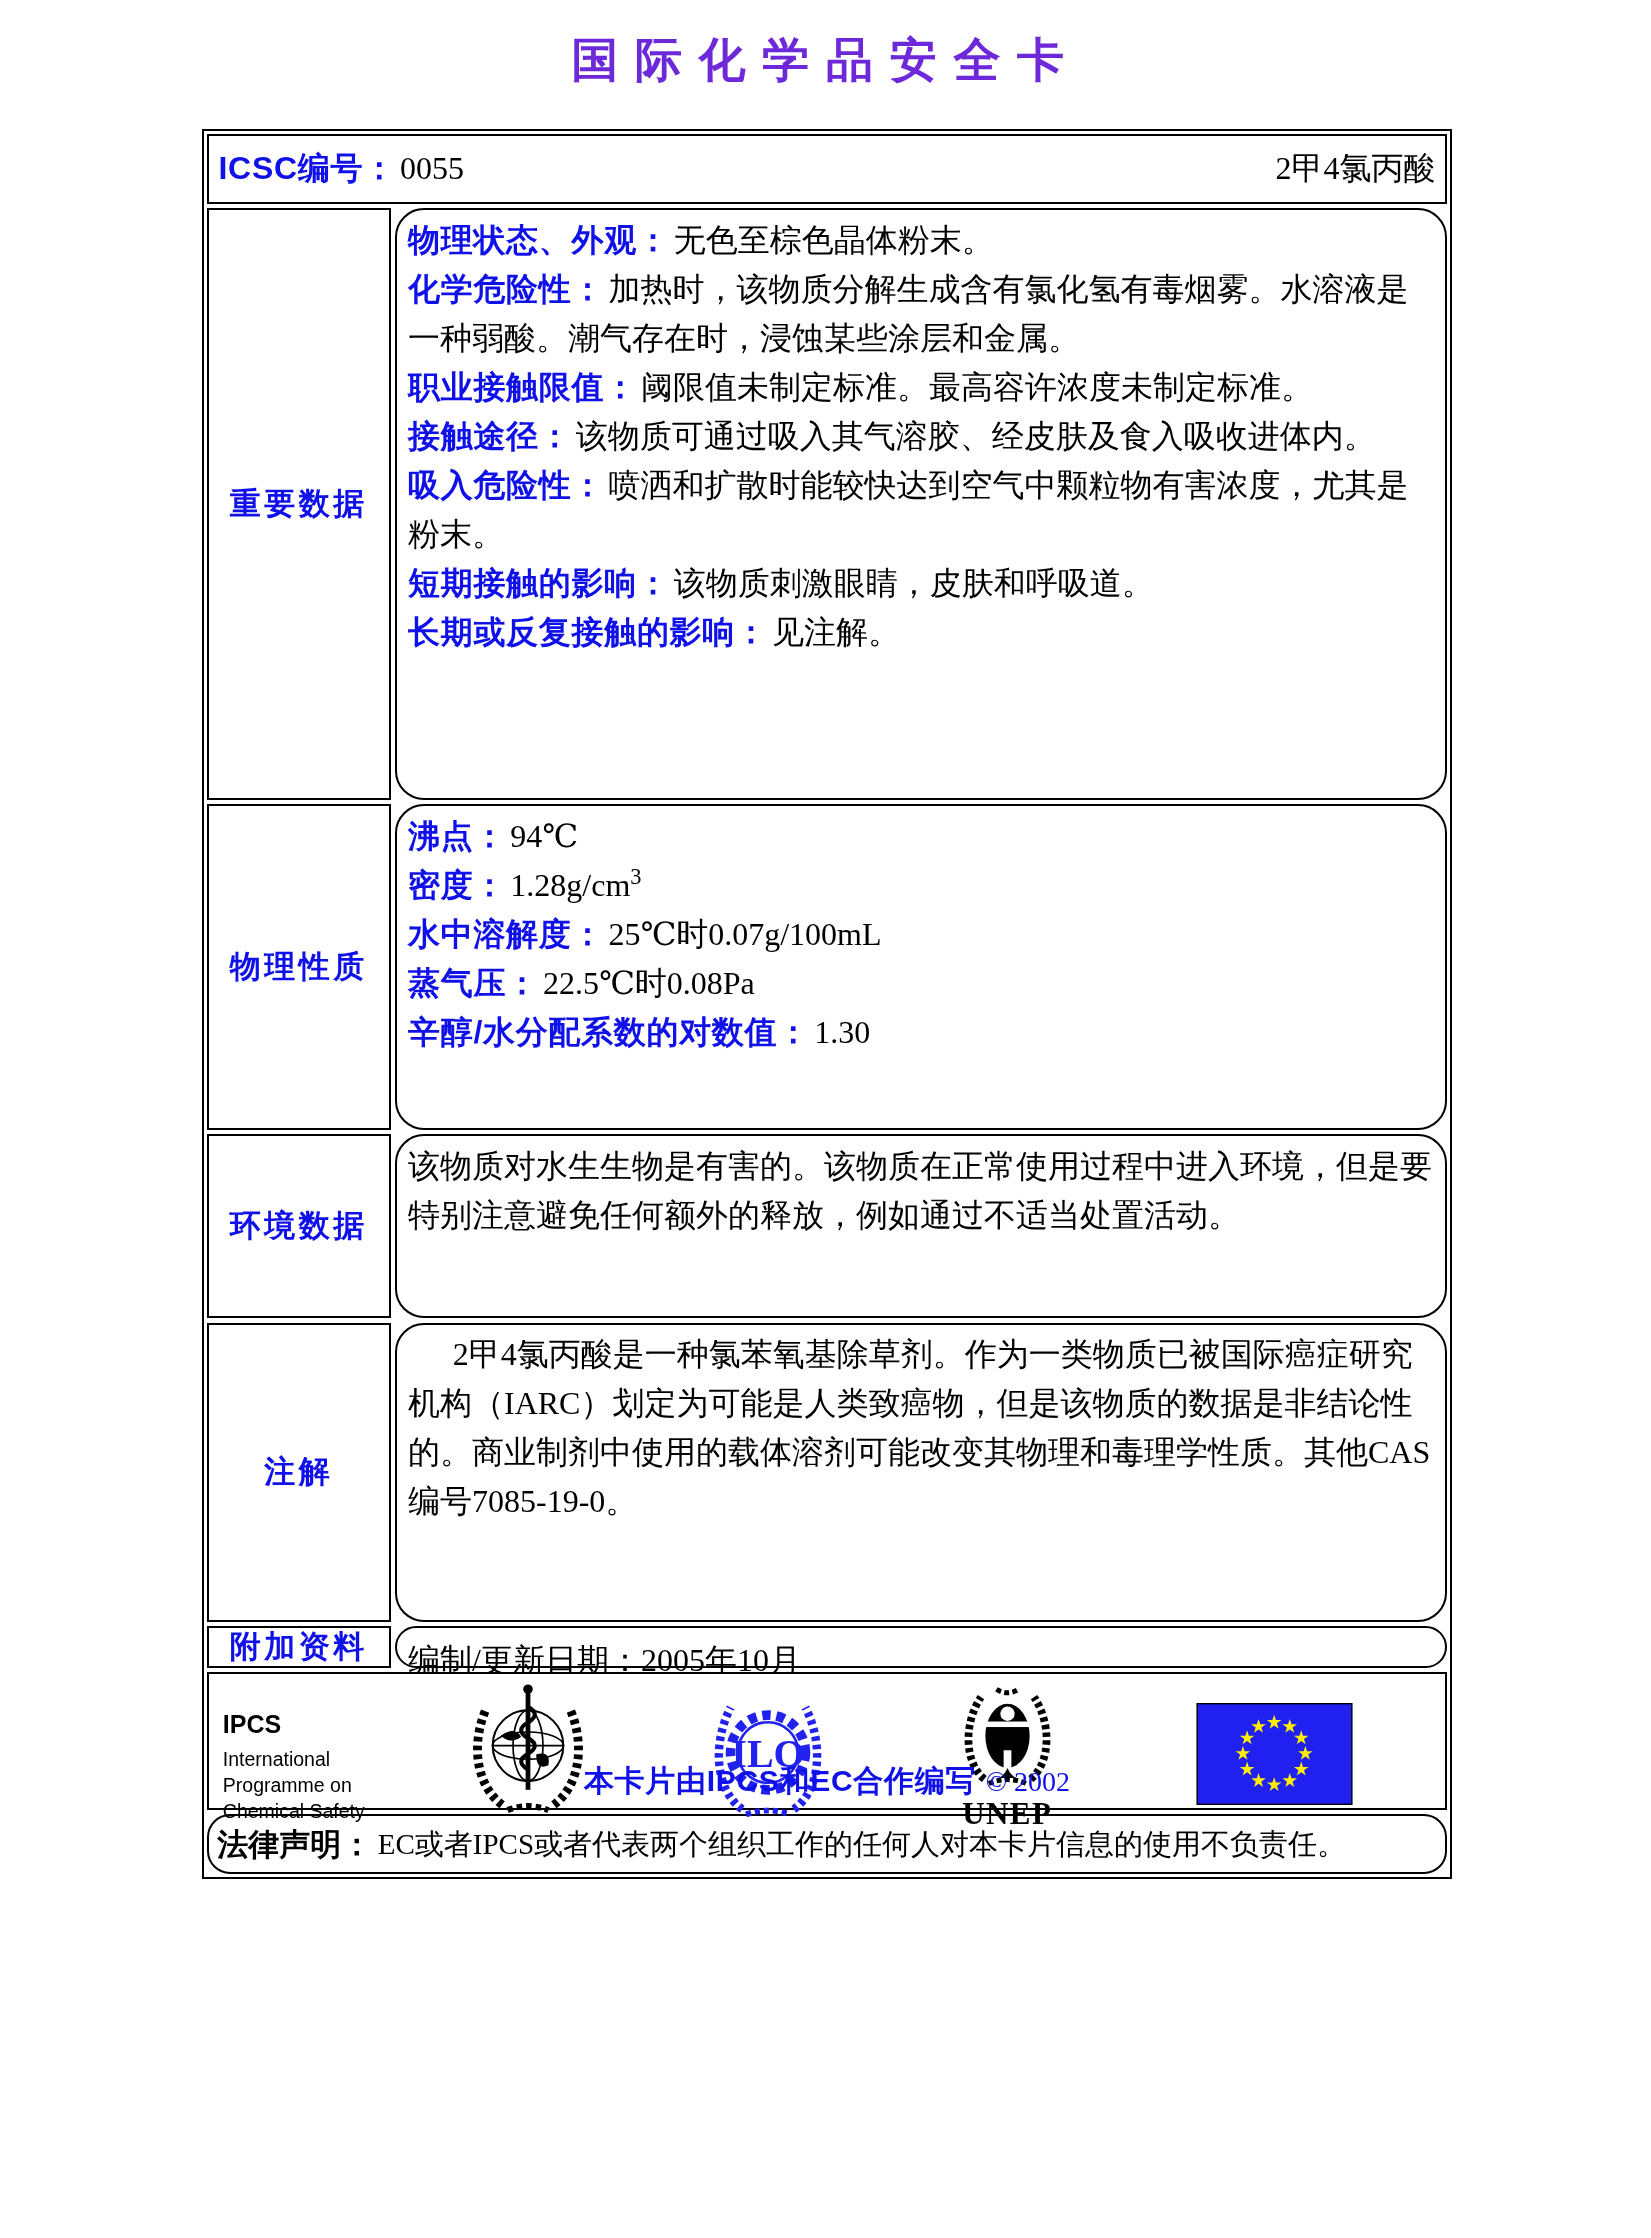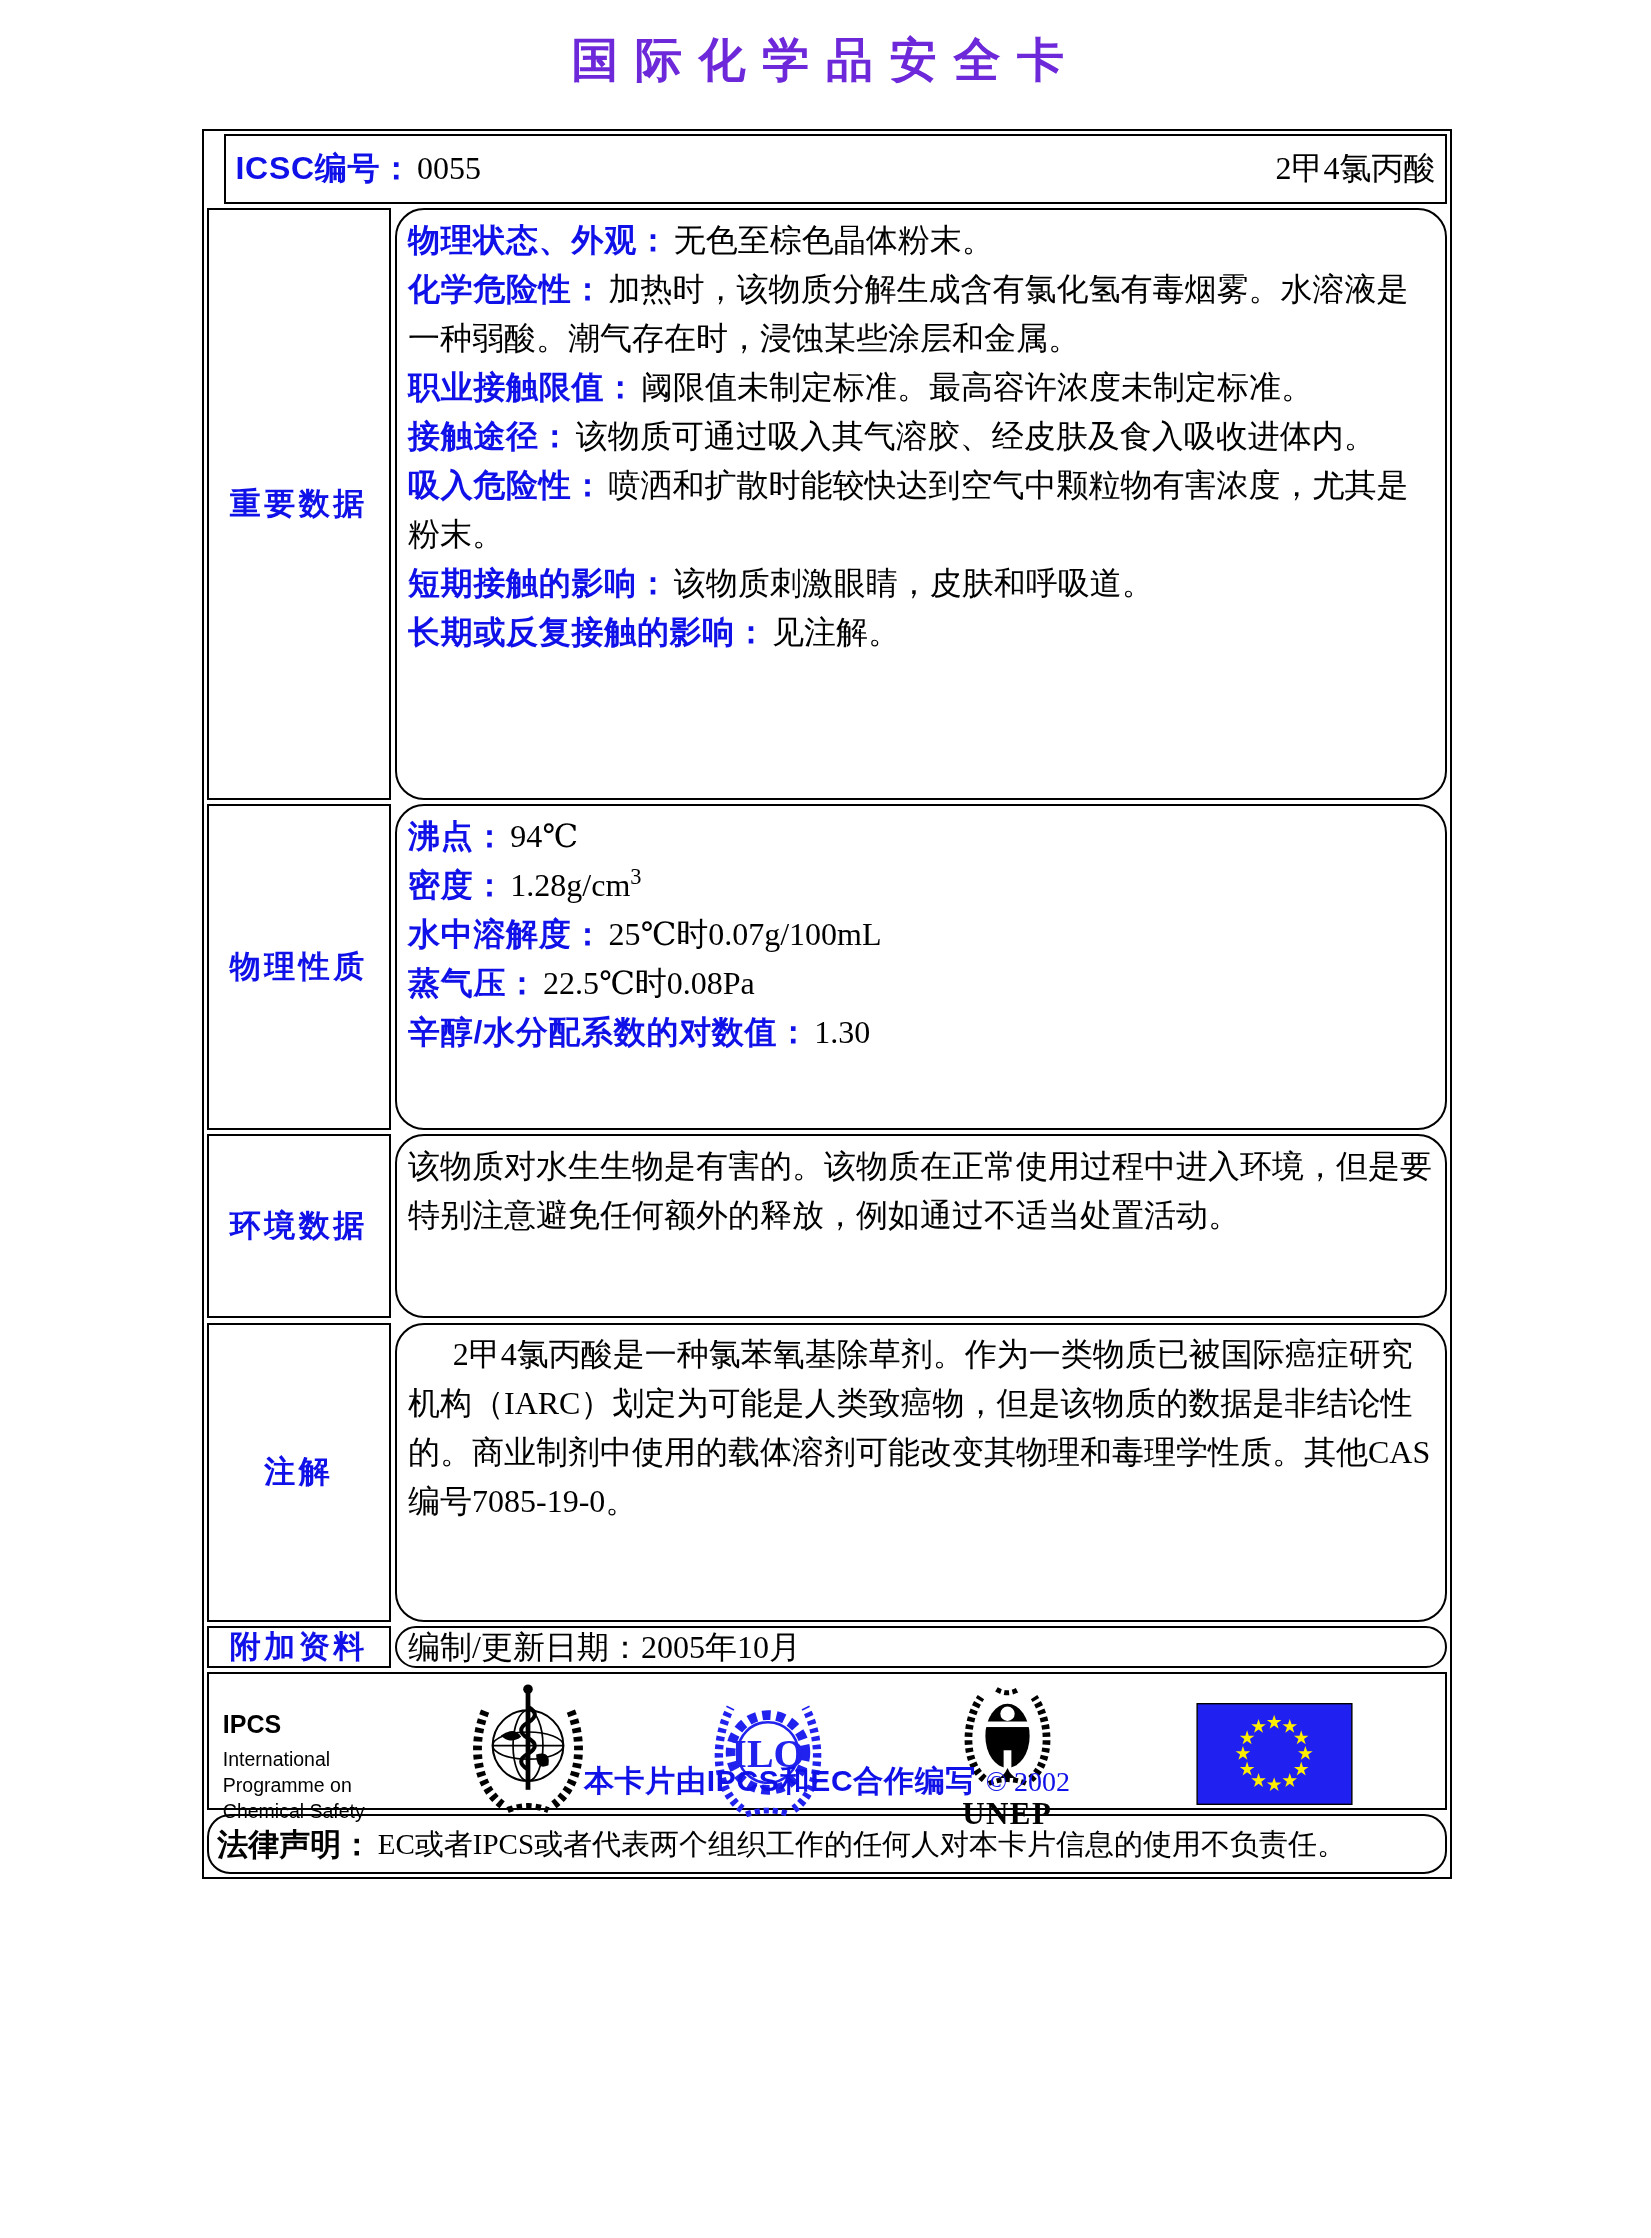--- a/index.html
+++ b/index.html
@@ -33,32 +33,32 @@
   .content-cell p { margin: 0; }
   .k {
     color: #1010e8; font-family: "Liberation Sans", sans-serif;
     font-weight: bold; letter-spacing: 0.7px; margin-right: 4.2px;
   }
   sup { font-size: 0.7em; vertical-align: super; line-height: 0; }
 
   .hdr-row { height: 70px; }
   .hdr-cell {
     flex: 1; display: flex; align-items: center;
-    justify-content: space-between; padding: 0 9.7px; margin-left: 17px;
+    justify-content: space-between; padding: 0 9.7px;
   }
   .row-important   { height: 592px; }
   .row-physical    { height: 326px; }
   .row-environment { height: 184px; }
   .row-notes       { height: 299px; }
   .row-additional  { height: 42px; }
   .row-logos       { height: 138px; }
   .row-legal       { height: 60px; }
 
   .row-additional .content-cell {
-    display: flex; align-items: center; line-height: 1; padding: 0 11px;
+    display: flex; align-items: flex-start; line-height: 1; padding: 16px 11px;
   }
   .notes-text { text-indent: 1.4em; }
 
   .logos-cell { flex: 1; position: relative; }
   .ipcs-block {
     position: absolute; left: 14px; top: 36px;
     font-family: "Liberation Sans", sans-serif;
   }
   .ipcs-title { font-size: 25px; font-weight: bold; margin-bottom: 7px; }
   .ipcs-line  { font-size: 19.5px; line-height: 26px; }

